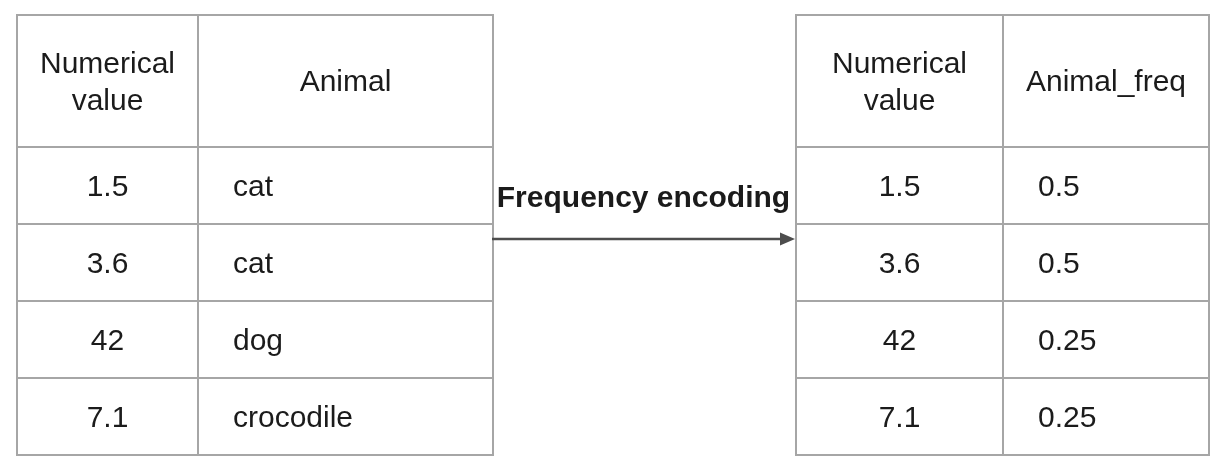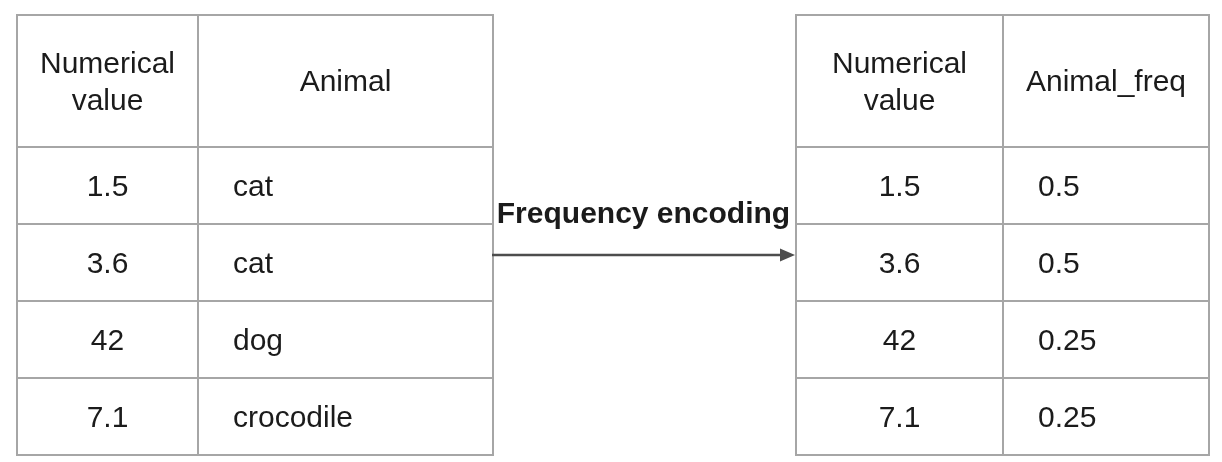--- a/index.html
+++ b/index.html
@@ -37,21 +37,21 @@
     line-height:1.25;
   }
   .header-row{height:132px;}
   .data-row{height:77px;}
   td.num-cell{text-align:center;vertical-align:middle;}
   td.text-cell{text-align:left;vertical-align:middle;padding-left:34px;}
   #left-table{left:16px;top:14px;width:476px;height:423px;}
   #right-table{left:795px;top:14px;width:413px;height:423px;}
   .arrow-zone{
     position:absolute;
-    left:492px;top:22px;width:303px;height:423px;
+    left:492px;top:6px;width:303px;height:423px;
   }
   .arrow-label{
     position:absolute;
     top:174px;left:0;width:100%;
     text-align:center;
     font-size:30px;
     font-weight:bold;
     white-space:nowrap;
     color:var(--text-color);
   }

